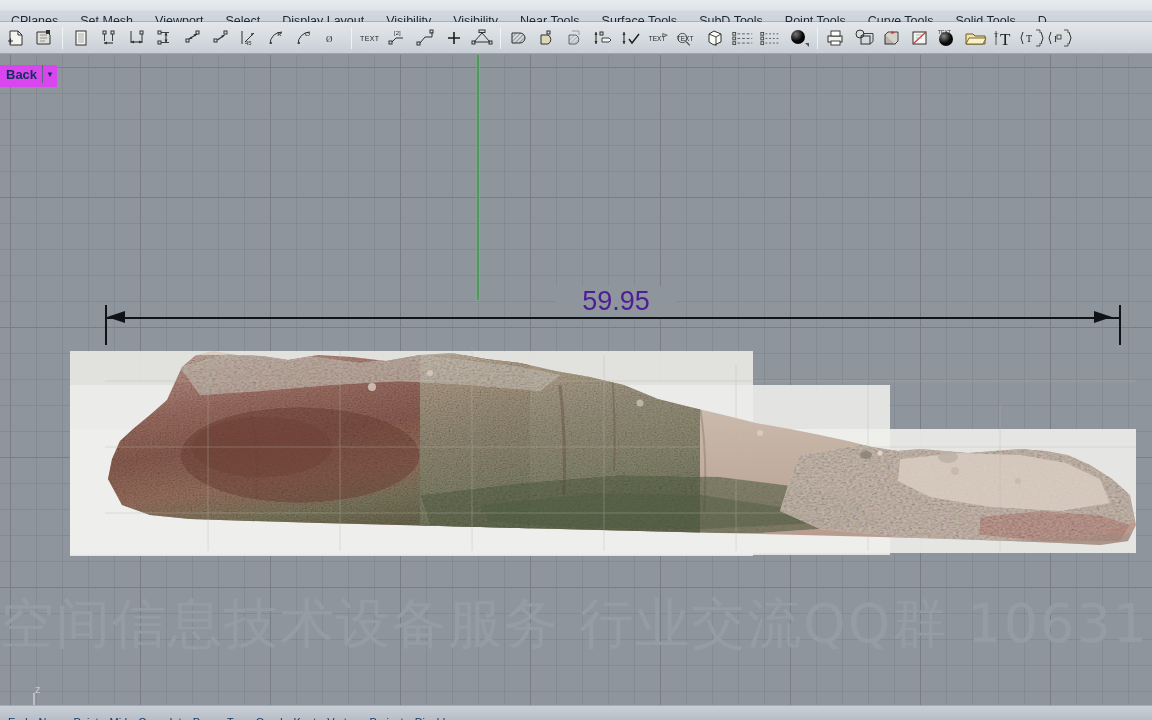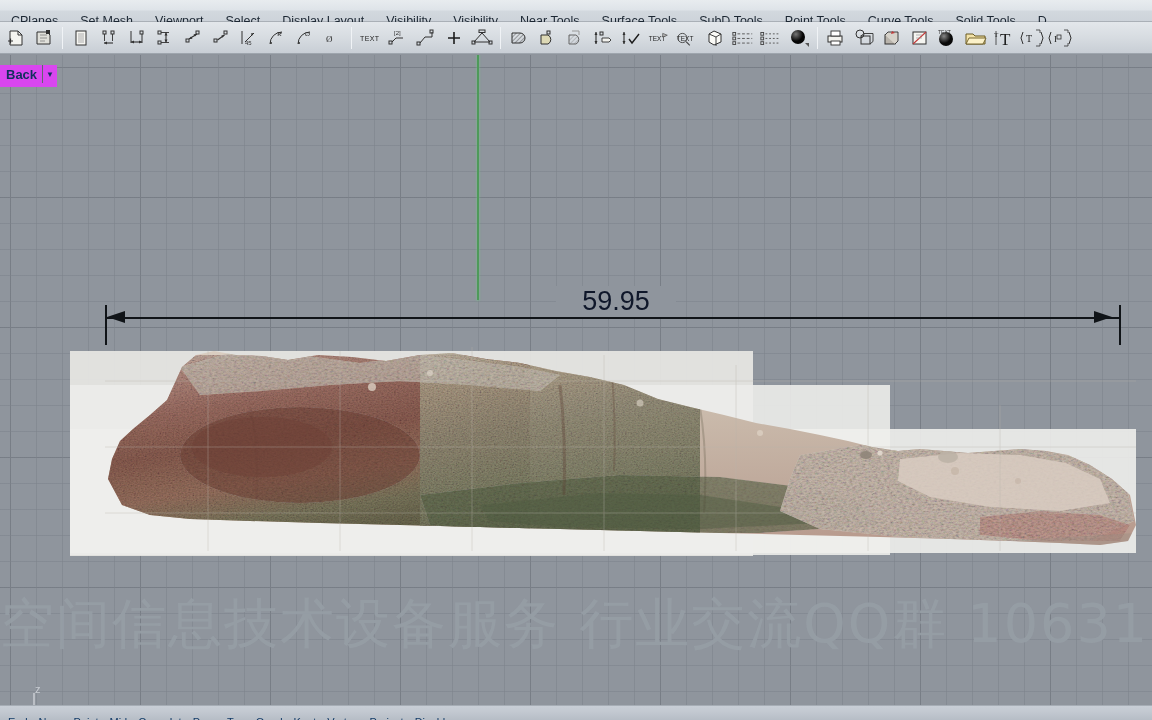--- a/index.html
+++ b/index.html
@@ -103,21 +103,21 @@
     border-right:18px solid #101418;
   }
   .dim-arrow-r {
     position:absolute; left:1094px; top:256px;
     width:0;height:0;border-top:6px solid transparent;border-bottom:6px solid transparent;
     border-left:18px solid #101418;
   }
   .dim-text {
     position:absolute; left:556px; top:231px;
     width:120px; text-align:center;
-    font-size:27px; color:#0f172a;
+    font-size:27px; color:#4c1d95;
     font-family:"Liberation Sans", sans-serif;
     background:#8f959d; padding:0 8px;
   }
 
   
   .mesh-wrap { position:absolute; left:0; top:0; width:1152px; height:650px; z-index:3; }
   .mesh-wrap svg { display:block; }
 
   
   .watermark {

